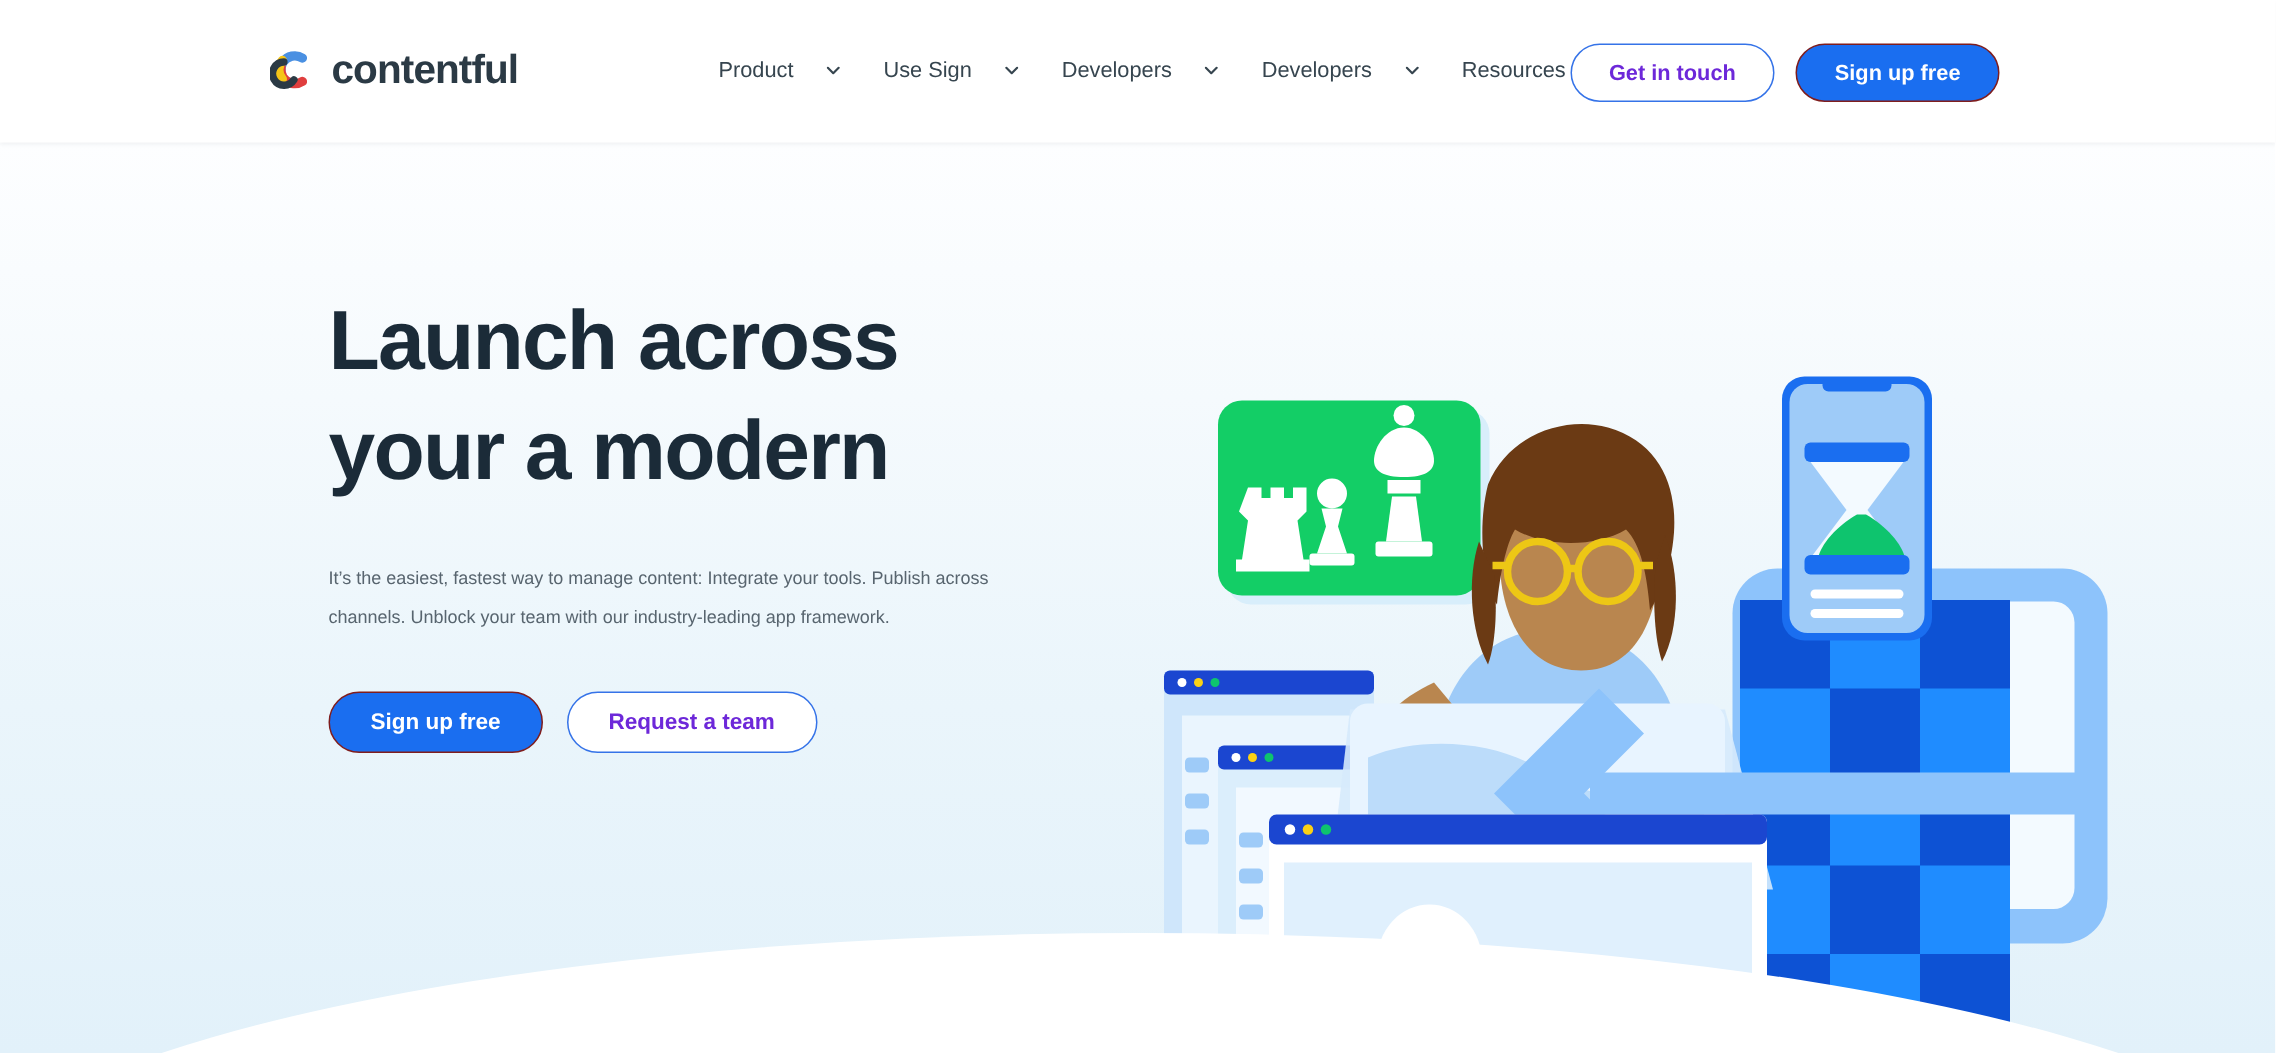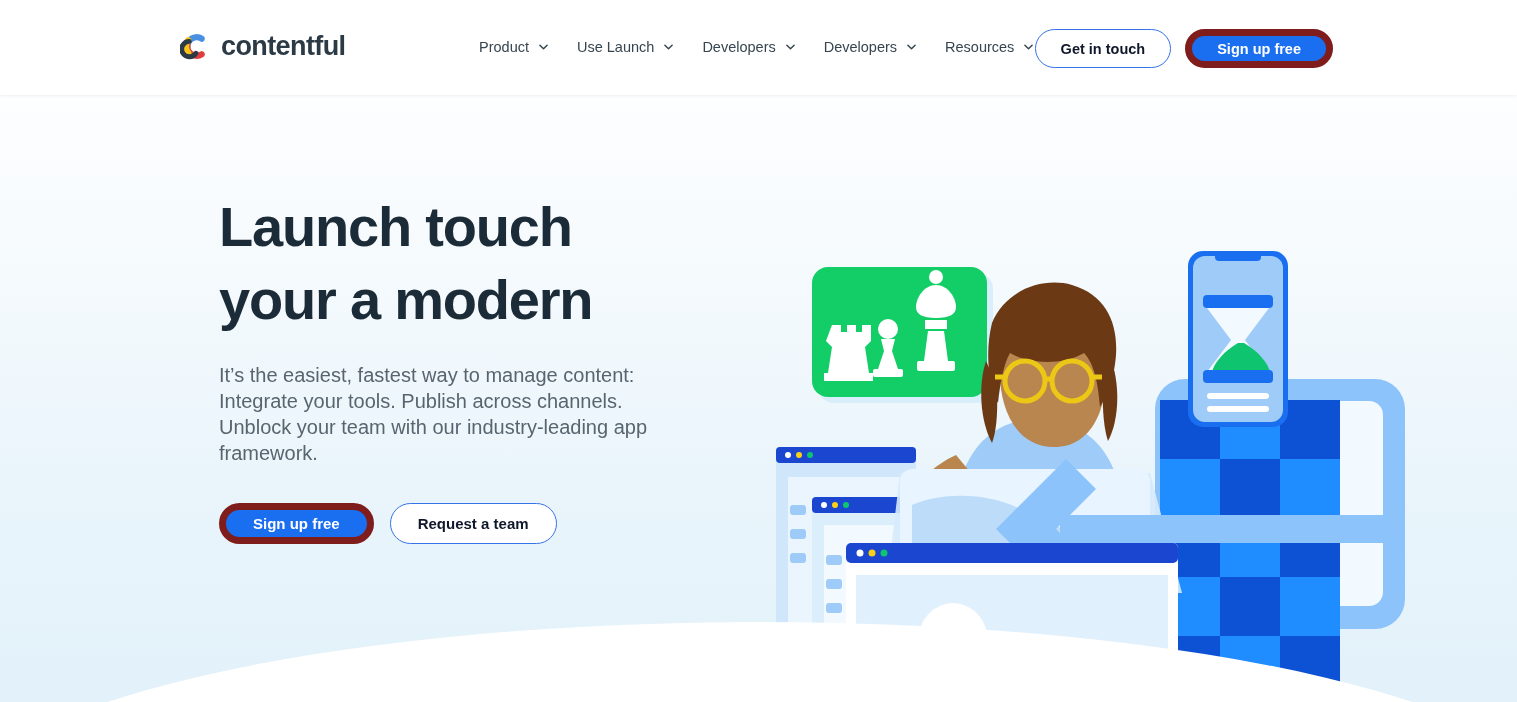--- a/index.html
+++ b/index.html
@@ -24,42 +24,42 @@
     position: relative; width: 1517px; height: 95px;
   }
 
   
   .logo { position: absolute; left: 180px; top: 30px; display: flex; align-items: center; gap: 8px; cursor: pointer; }
   .logo-mark { width: 33px; height: 33px; display:block; }
   .logo-word { font-size: 27px; font-weight: 700; color: #2b3a45; letter-spacing: -0.6px; line-height: 33px; }
 
   
   .nav { position: absolute; left: 479px; top: 36px; display: flex; align-items: center; gap: 29px; }
-  .nav-item { display: flex; align-items: center; gap: 10px; font-size: 14.5px; color: #36454f; cursor: pointer; white-space: nowrap; line-height: 22px; }
+  .nav-item { display: flex; align-items: center; gap: 22px; font-size: 14.5px; color: #36454f; cursor: pointer; white-space: nowrap; line-height: 22px; }
   .chev { display: block; width: 9px; height: 6px; }
 
   
   .hbtns { position: absolute; right: 184px; top: 29px; display: flex; align-items: center; gap: 14px; }
   .btn { display: inline-flex; align-items: center; justify-content: center; border-radius: 999px; font-size: 14.5px; font-weight: 700; cursor: pointer; white-space: nowrap; text-decoration: none; }
-  .btn-outline { border: 1px solid #3573e8; color: #0f172a; background: #fff; height: 39px; padding: 0 25px; }
-  .btn-solid { background: #1a6ef0; color: #ffffff; border: 7px solid #7f1d1d; height: 39px; padding: 0 25px; }
+  .btn-outline { border: 1px solid #3573e8; color: #6d28d9; background: #fff; height: 39px; padding: 0 25px; }
+  .btn-solid { background: #1a6ef0; color: #ffffff; border: 1px solid #7f1d1d; height: 39px; padding: 0 25px; }
 
   
   .hero {
     position: absolute; top: 95px; left: 0;
     width: 1517px; height: 607px;
     background: linear-gradient(180deg, #fdfeff 0%, #f5fafd 28%, #eaf5fb 62%, #e2f1fa 100%);
     overflow: hidden;
   }
   
   .swoosh { position: absolute; left: -40px; bottom: -110px; width: 1600px; height: 190px; background: #ffffff; border-radius: 50% 50% 0 0 / 100% 100% 0 0; z-index: 6; }
 
   .hero-copy { position: absolute; left: 219px; top: 95px; width: 470px; z-index: 8; }
   .headline { font-size: 56px; line-height: 73px; font-weight: 700; color: #1b2b38; letter-spacing: -1.2px; }
-  .subcopy { margin-top: 26px; font-size: 20px; line-height: 26px; color: #58656f; width: 452px; }
+  .subcopy { margin-top: 36px; font-size: 12px; line-height: 26px; color: #58656f; width: 452px; }
   .hero-btns { margin-top: 37px; display: flex; align-items: center; gap: 16px; }
   .btn-lg { height: 41px; padding: 0 27px; font-size: 15px; }
 
   
   .illus { position: absolute; left: 760px; top: 30px; width: 700px; height: 580px; z-index: 5; }
   .illus svg { display: block; }
 </style>
 </head>
 <body>
 
@@ -83,21 +83,21 @@
       <nav class="nav">
         <div class="nav-item">
           <span>Product</span>
           <span>
             <svg class="chev" viewBox="0 0 10 6">
                 <path d="M1 1l4 4 4-4" fill="none" stroke="#36454f" stroke-width="1.6" stroke-linecap="round" stroke-linejoin="round"></path>
               </svg>
           </span>
         </div>
         <div class="nav-item">
-          <span>Use Launch</span>
+          <span>Use Sign</span>
           <span>
             <svg class="chev" viewBox="0 0 10 6">
                 <path d="M1 1l4 4 4-4" fill="none" stroke="#36454f" stroke-width="1.6" stroke-linecap="round" stroke-linejoin="round"></path>
               </svg>
           </span>
         </div>
         <div class="nav-item">
           <span>Developers</span>
           <span>
             <svg class="chev" viewBox="0 0 10 6">
@@ -277,21 +277,21 @@
             <rect x="300" y="697" width="55" height="18" rx="9" fill="#1a86f5"></rect>
           </g>
         </g>
       </svg>
     </div>
 
     <div class="swoosh"></div>
 
     <div class="hero-copy">
       <h1 class="headline">
-        <span>Launch touch</span><br>
+        <span>Launch across</span><br>
         <span>your a modern</span><br>
       </h1>
       <p class="subcopy">It’s the easiest, fastest way to manage content: Integrate your tools. Publish across channels. Unblock your team with our industry-leading app framework.</p>
       <div class="hero-btns">
         <a class="btn btn-solid btn-lg">Sign up free</a>
         <a class="btn btn-outline btn-lg">Request a team</a>
       </div>
     </div>
 
   </section>

